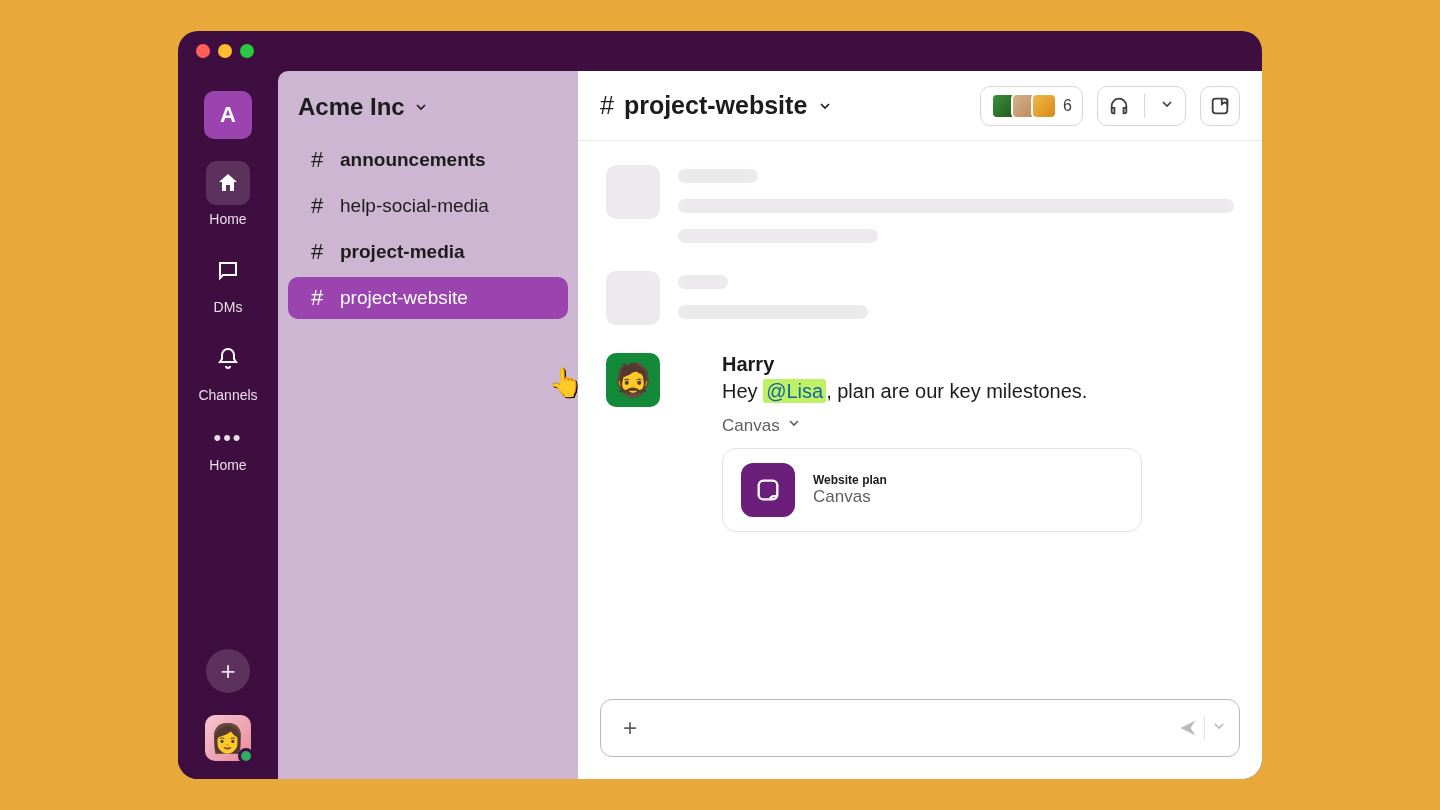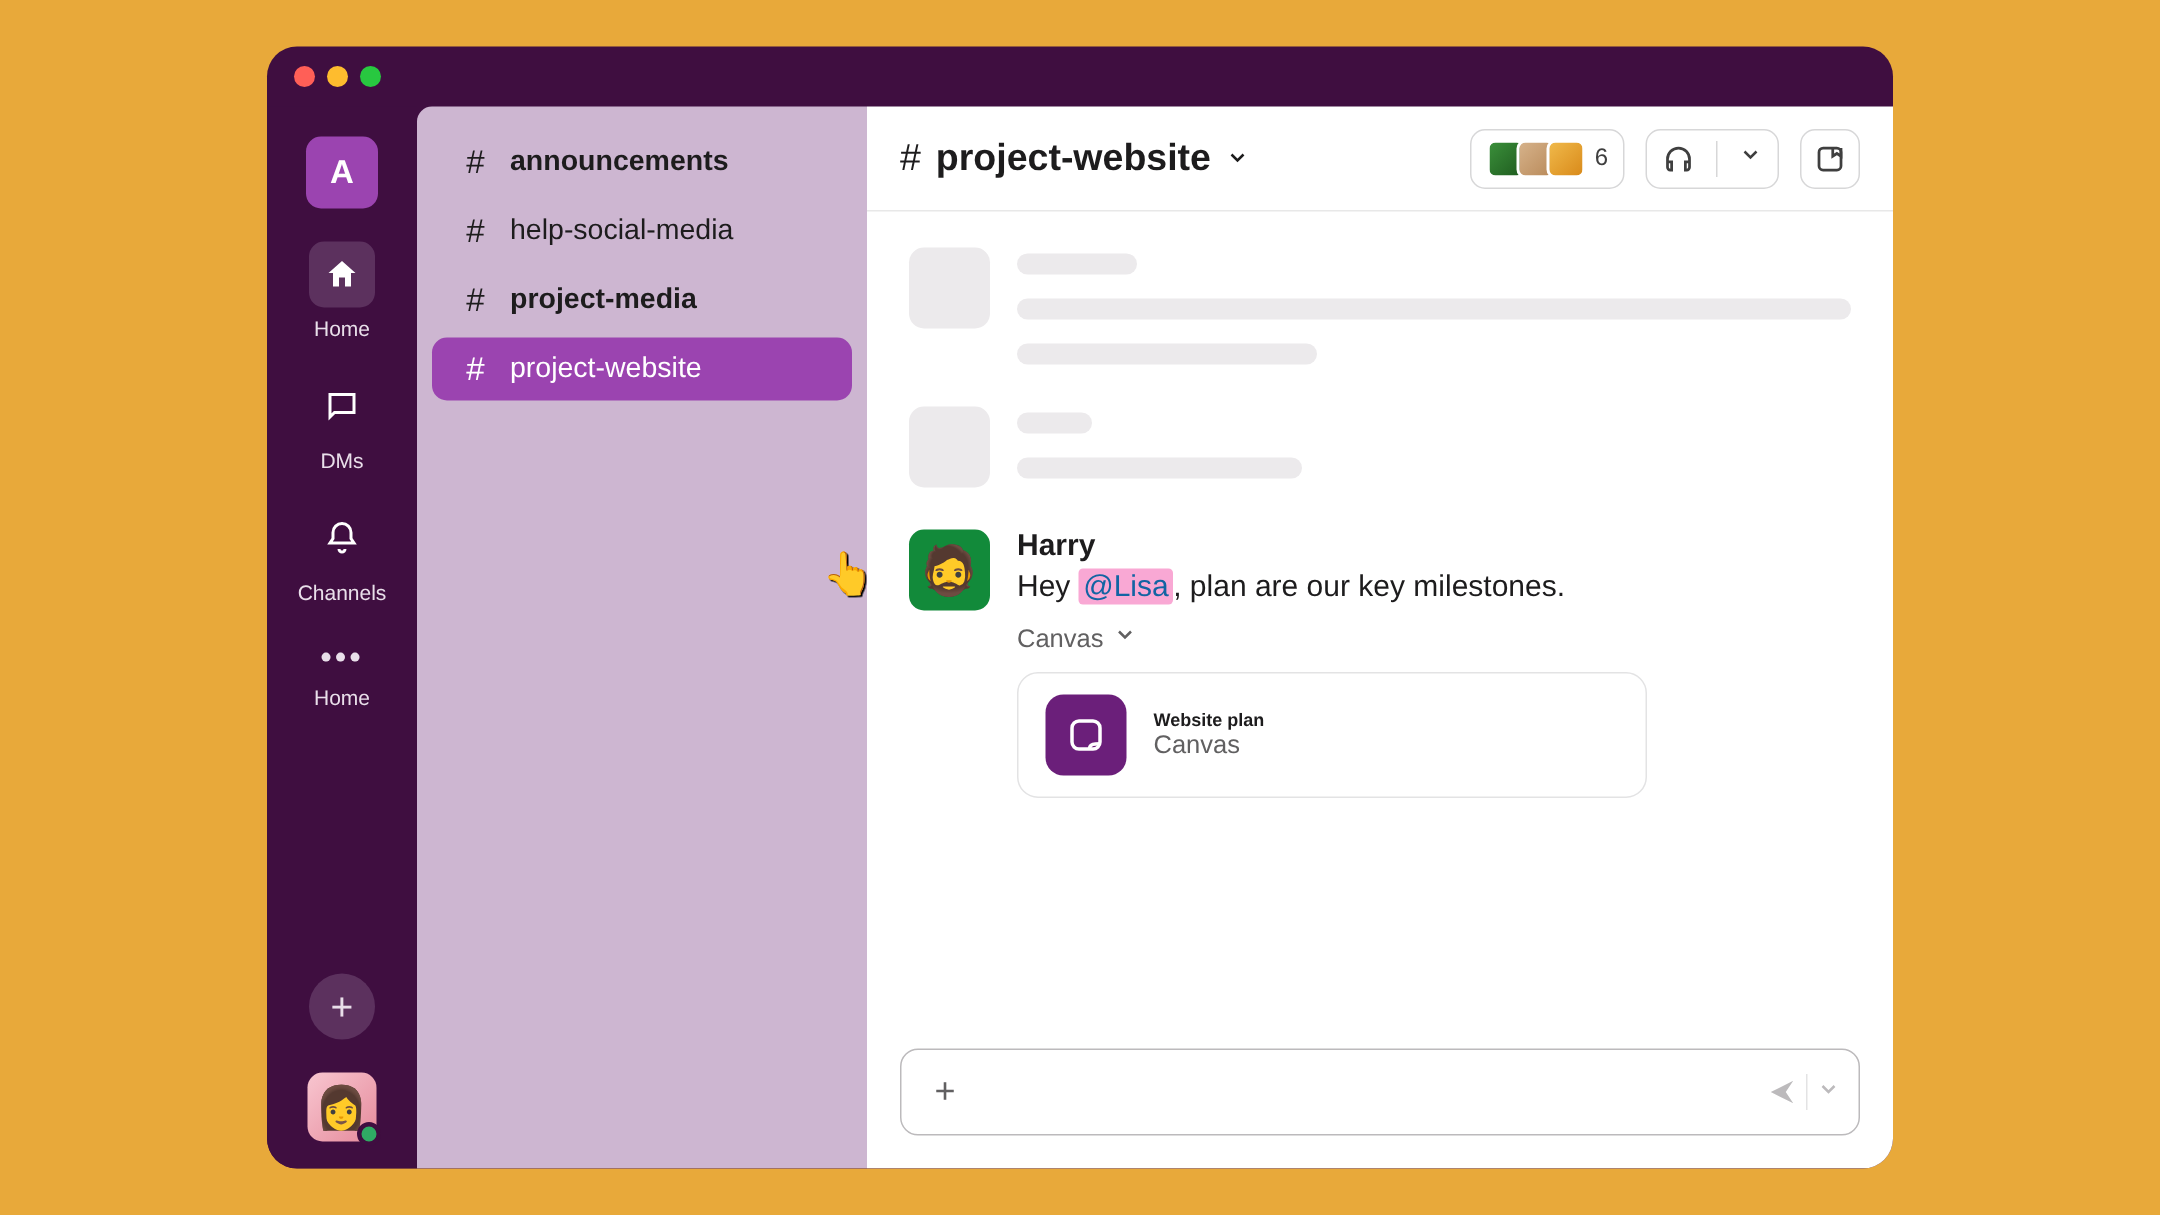--- a/index.html
+++ b/index.html
@@ -165,25 +165,25 @@
   .sk-av { width: 54px; height: 54px; border-radius: 10px; background: #eceaec; }
   .sk-lines { flex: 1; display: flex; flex-direction: column; gap: 16px; padding-top: 4px; }
   .sk-line { height: 14px; border-radius: 7px; background: #eceaec; }
 
   .message { display: flex; gap: 18px; }
   .msg-av {
     width: 54px; height: 54px; border-radius: 10px;
     background: #128a3a; display:flex; align-items:center; justify-content:center;
     font-size: 32px;
   }
-  .msg-body { flex: 1; display: flex; flex-direction: column; gap: 4px; }
+  .msg-body { flex: 1; display: flex; flex-direction: column; gap: 4px; margin-left: 44px; }
   .msg-author { font-weight: 800; font-size: 20px; color: #1d1c1d; }
   .msg-text { font-size: 20px; color: #1d1c1d; }
   .mention {
-    color: #1264a3; background: #f9a8d4;
+    color: #1264a3; background: #bef264;
     padding: 1px 3px; border-radius: 3px; cursor: pointer;
   }
   .attach-label {
     display: flex; align-items: center; gap: 6px;
     color: #616061; font-size: 17px; margin-top: 8px; cursor: pointer;
   }
   .attach-card {
     margin-top: 8px; border: 1px solid #e3e3e4; border-radius: 14px;
     padding: 14px 18px; display: flex; align-items: center; gap: 18px;
     max-width: 420px; cursor: pointer;
@@ -267,20 +267,28 @@
 
       <div class="rail-plus">+</div>
 
       <div class="rail-avatar">
         <span>👩</span>
         <div class="presence"></div>
       </div>
     </div>
 
     <div class="sidebar">
+      <div class="workspace-header">
+        <span>Acme Inc</span>
+        <span class="chevron">
+          <svg viewBox="0 0 24 24">
+              <polyline points="6 9 12 15 18 9"></polyline>
+            </svg>
+        </span>
+      </div>
 
       <div class="channel bold">
         <span class="hash">#</span>
         <span>announcements</span>
       </div>
       <div class="channel">
         <span class="hash">#</span>
         <span>help-social-media</span>
       </div>
       <div class="channel bold">

